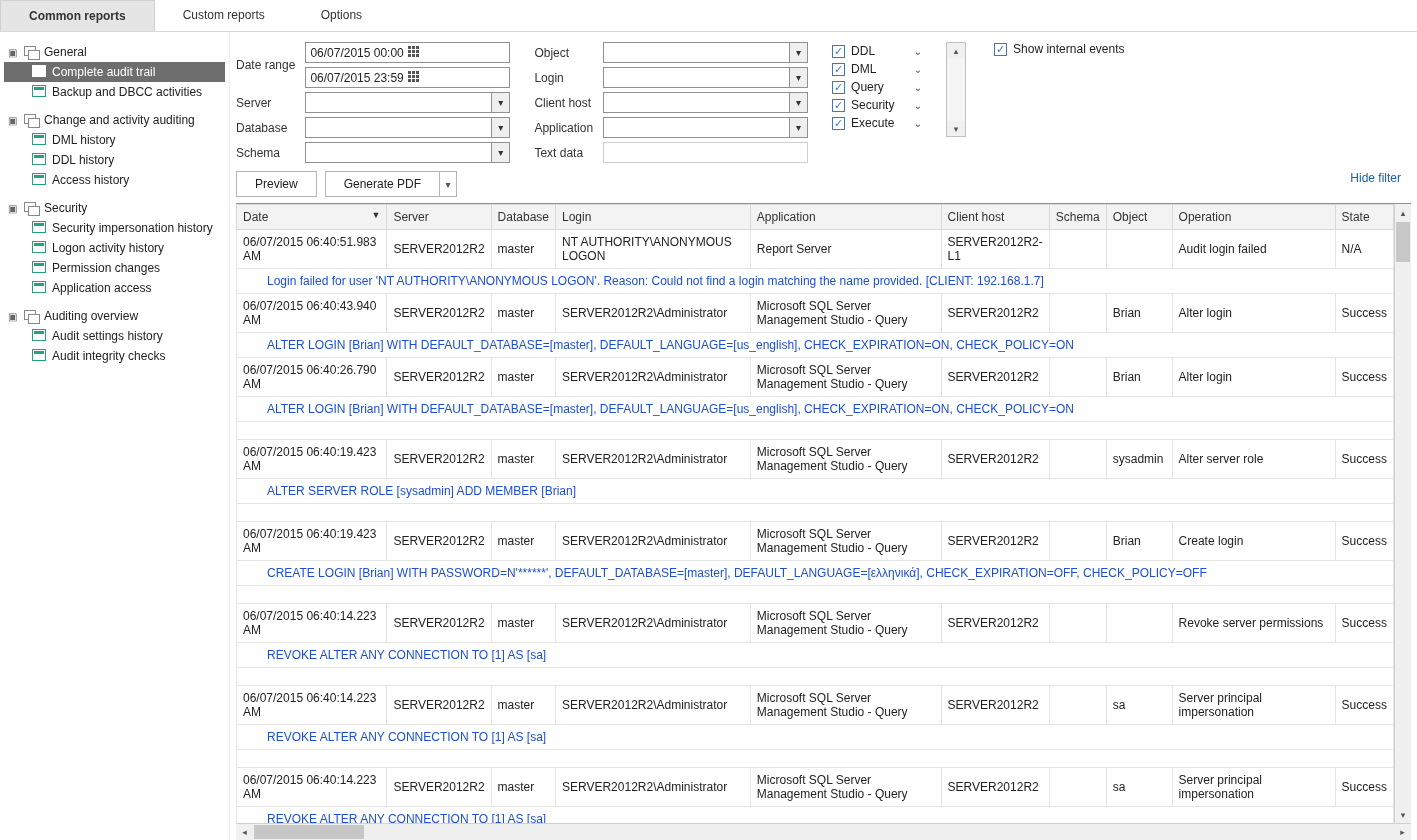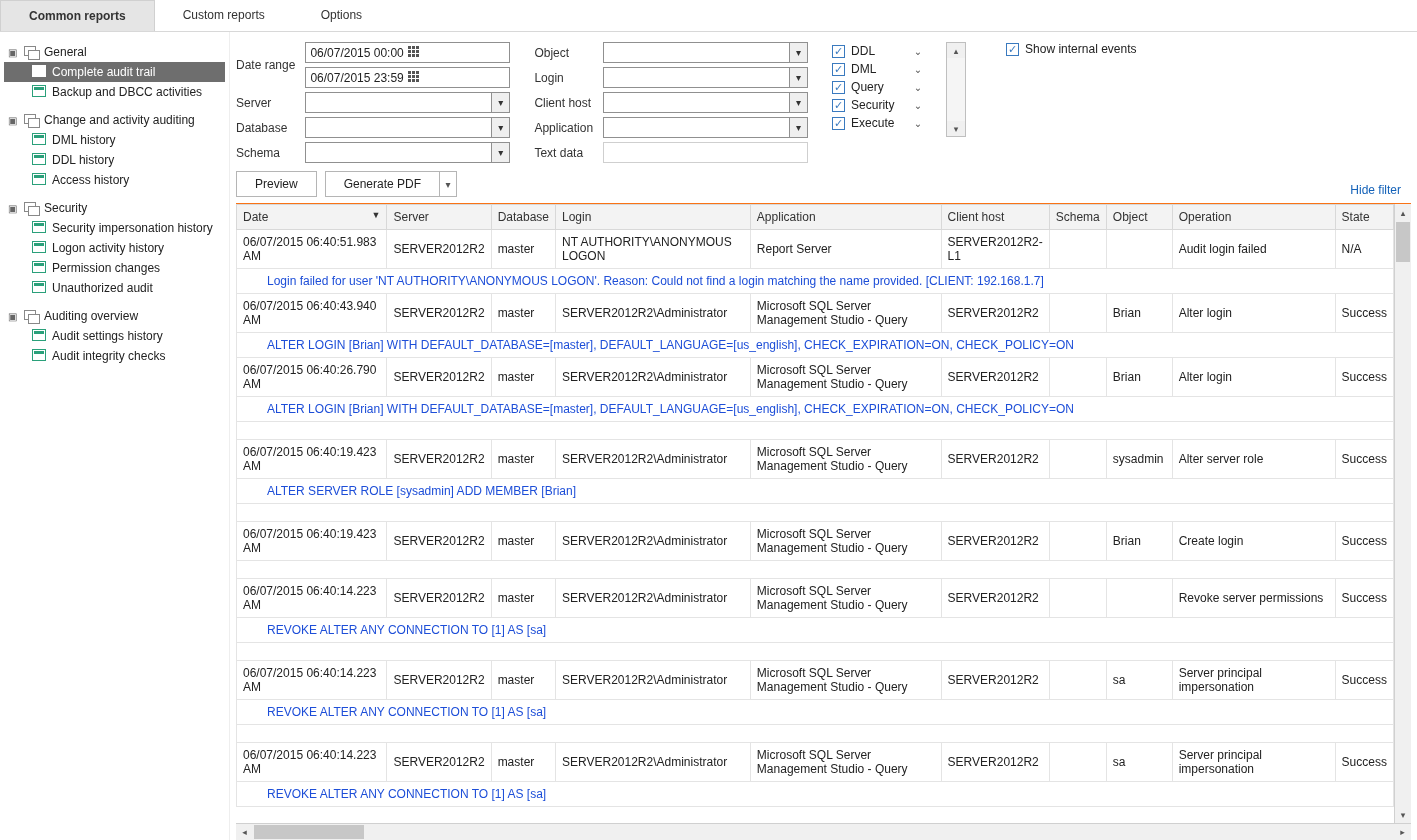--- a/index.html
+++ b/index.html
@@ -36,22 +36,22 @@
 .combo .dd:after{content:"▾";font-size:10px;color:#333}
 .text-input{border:1px solid #cfcfcf;width:205px;height:21px;background:#fff}
 .checks{display:flex;flex-direction:column;gap:4px;padding-top:2px}
 .chk-row{display:flex;align-items:center;gap:6px;width:90px}
 .chk{width:13px;height:13px;border:1px solid #3a7abf;display:flex;align-items:center;justify-content:center;color:#3a7abf;font-size:11px;line-height:1}
 .chk.checked:after{content:"✓"}
 .caret-sm{color:#555;font-size:10px;margin-left:auto}
 .scrollbar{width:20px;height:95px;display:flex;flex-direction:column;border:1px solid #bfbfbf}
 .scrollbar .arr{height:15px;background:#f0f0f0;display:flex;align-items:center;justify-content:center;font-size:9px;color:#555}
 .scrollbar .track{flex:1;background:#f5f5f5}
-.show-internal{display:flex;align-items:center;gap:6px;margin-left:16px}
-.buttons{display:flex;gap:8px;align-items:flex-end;margin-bottom:6px}
+.show-internal{display:flex;align-items:center;gap:6px;margin-left:4px}
+.buttons{display:flex;gap:8px;align-items:flex-start;margin-bottom:6px}
 .btn{border:1px solid #b5b5b5;background:#fff;padding:5px 18px;cursor:pointer}
 .btn-split{display:flex}
 .btn-split .btn{border-right:none}
 .btn-split .dd{border:1px solid #b5b5b5;width:18px;display:flex;align-items:center;justify-content:center;color:#555;font-size:10px;cursor:pointer}
 .hide-filter{margin-left:auto;color:#1361b8;cursor:pointer;padding-right:10px}
 .grid-wrap{flex:1;display:flex;min-height:0;border-top:1px solid #f97316}
 .grid{flex:1;overflow:auto}
 table{border-collapse:collapse;width:100%}
 th{background:#f3f3f3;text-align:left;font-weight:normal;padding:5px 6px;border:1px solid #d8d8d8;position:sticky;top:0;color:#333}
 th .sort{float:right;font-size:9px;color:#333}
@@ -126,21 +126,21 @@
           <div class="tree-item">
             <span class="tree-icon"></span>
             <span>Logon activity history</span>
           </div>
           <div class="tree-item">
             <span class="tree-icon"></span>
             <span>Permission changes</span>
           </div>
           <div class="tree-item">
             <span class="tree-icon"></span>
-            <span>Unauthorized audit</span>
+            <span>Application access</span>
           </div>
         </div>
         <div class="tree-group">
           <div class="tree-head">
             <span class="caret">▣</span>
             <span class="group-icon"></span>
             <span>Auditing overview</span>
           </div>
           <div class="tree-item">
             <span class="tree-icon"></span>
@@ -353,20 +353,23 @@
                   <td>SERVER2012R2</td>
                   <td>master</td>
                   <td>SERVER2012R2\Administrator</td>
                   <td>Microsoft SQL Server Management Studio - Query</td>
                   <td>SERVER2012R2</td>
                   <td></td>
                   <td>Brian</td>
                   <td>Create login</td>
                   <td>Success</td>
                 </tr>
+                <tr class="detail">
+                  <td colspan="10">CREATE LOGIN [Brian] WITH PASSWORD=N'******', DEFAULT_DATABASE=[master], DEFAULT_LANGUAGE=[ελληνικά], CHECK_EXPIRATION=OFF, CHECK_POLICY=OFF</td>
+                </tr>
                 <tr class="gap">
                   <td colspan="10"></td>
                 </tr>
                 <tr>
                   <td>06/07/2015 06:40:14.223 AM</td>
                   <td>SERVER2012R2</td>
                   <td>master</td>
                   <td>SERVER2012R2\Administrator</td>
                   <td>Microsoft SQL Server Management Studio - Query</td>
                   <td>SERVER2012R2</td>

